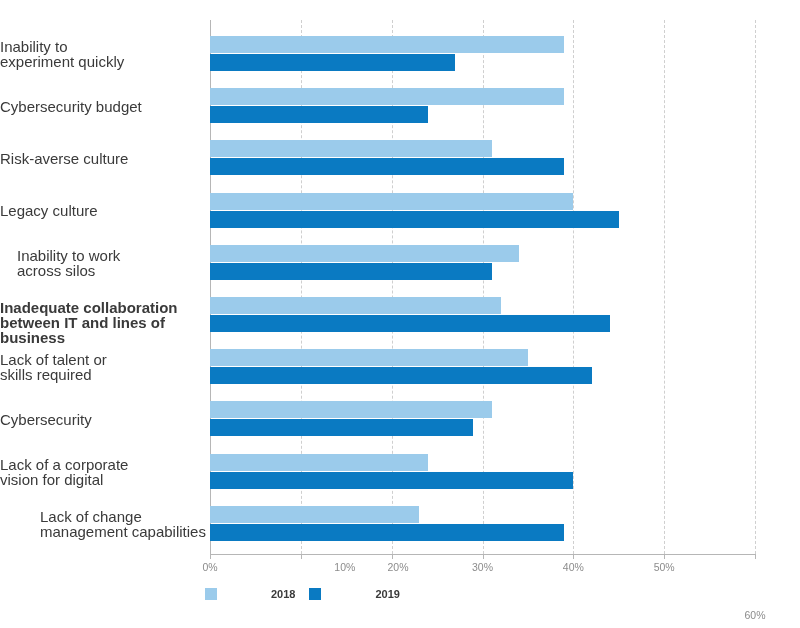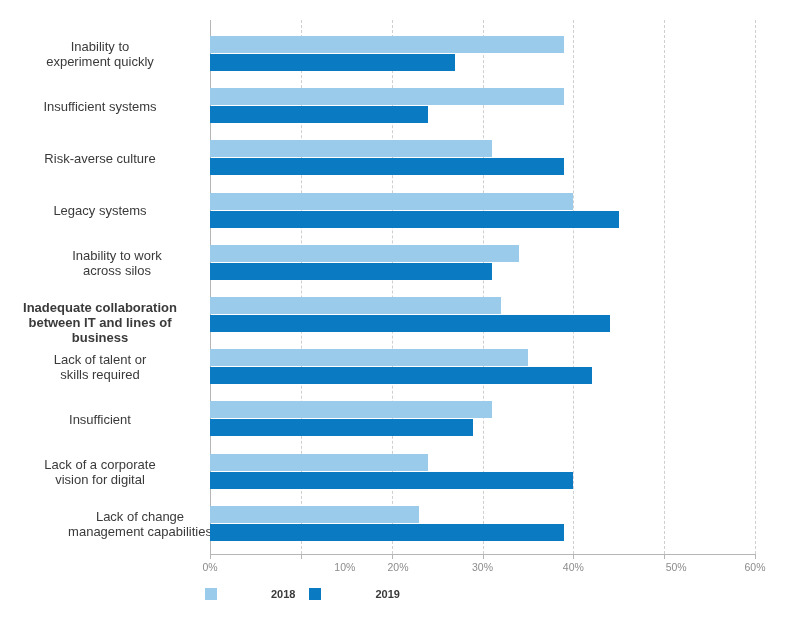--- a/index.html
+++ b/index.html
@@ -83,22 +83,22 @@
     left: 0;
     height: 17px;
   }
   .bar.s2018 { top: 0;  background: #9bcbeb; }
   .bar.s2019 { top: 18px; background: #0a7ac2; }
 
   .cat-label {
     position: absolute;
     right: 4px;
     width: 205px;
-    text-align: center;
-    font-size: 13px;
+    text-align: left;
+    font-size: 15px;
     line-height: 15px;
     color: #3a3a3a;
     white-space: pre-line;
   }
 
   
   .legend {
     position: absolute;
     left: 205px;
     top: 588px;
@@ -126,30 +126,30 @@
   }
 </style>
 </head>
 <body>
 
 <div id="chart-root">
 
   <div id="category-labels">
       <div class="cat-label" style="top: 39px; left: 0px; width: 200px; position: absolute;">Inability to
 experiment quickly</div>
-      <div class="cat-label" style="top: 98.7px; left: 0px; width: 200px; position: absolute;">Insufficient systems</div>
+      <div class="cat-label" style="top: 98.7px; left: 0px; width: 200px; position: absolute;">Cybersecurity budget</div>
       <div class="cat-label" style="top: 150.9px; left: 0px; width: 200px; position: absolute;">Risk-averse culture</div>
-      <div class="cat-label" style="top: 203.1px; left: 0px; width: 200px; position: absolute;">Legacy systems</div>
+      <div class="cat-label" style="top: 203.1px; left: 0px; width: 200px; position: absolute;">Legacy culture</div>
       <div class="cat-label" style="top: 247.8px; left: 0px; width: 200px; position: absolute; margin-left: 17px;">Inability to work
 across silos</div>
       <div class="cat-label" style="top: 300px; left: 0px; width: 200px; position: absolute; font-weight: bold;">Inadequate collaboration
 between IT and lines of business</div>
       <div class="cat-label" style="top: 352.2px; left: 0px; width: 200px; position: absolute;">Lack of talent or
 skills required</div>
-      <div class="cat-label" style="top: 411.9px; left: 0px; width: 200px; position: absolute;">Insufficient</div>
+      <div class="cat-label" style="top: 411.9px; left: 0px; width: 200px; position: absolute;">Cybersecurity</div>
       <div class="cat-label" style="top: 456.6px; left: 0px; width: 200px; position: absolute;">Lack of a corporate
 vision for digital</div>
       <div class="cat-label" style="top: 508.8px; left: 0px; width: 200px; position: absolute; padding-left: 40px;">Lack of change
 management capabilities</div>
     </div>
 
   <div class="plot-area">
     <div class="gridlines" id="gridlines">
         <div class="gridline zero" style="left: 0px;"></div>
         <div class="gridline" style="left: 90.8333px;"></div>
@@ -209,23 +209,23 @@
       <div class="tick-label" style="left: 210px;">0%</div>
       <div class="tick" style="left: 300.833px;"></div>
       <div class="tick-label" style="left: 300.833px; margin-left: 44px;">10%</div>
       <div class="tick" style="left: 391.667px;"></div>
       <div class="tick-label" style="left: 398px;">20%</div>
       <div class="tick" style="left: 482.5px;"></div>
       <div class="tick-label" style="left: 482.5px;">30%</div>
       <div class="tick" style="left: 573.333px;"></div>
       <div class="tick-label" style="left: 573.333px;">40%</div>
       <div class="tick" style="left: 664.167px;"></div>
-      <div class="tick-label" style="left: 664.167px; margin-left: 12px;">50%</div>
+      <div class="tick-label" style="left: 664.167px;">50%</div>
       <div class="tick" style="left: 755px;"></div>
-      <div class="tick-label" style="left: 755px;">60%</div>
+      <div class="tick-label" style="left: 755px; margin-top: 48px;">60%</div>
     </div>
 
   <div class="legend" id="legend">
       <div class="legend-item">
         <span class="legend-swatch s2018" style="background: rgb(155, 203, 235);"></span>
         <span class="legend-label">2018</span>
       </div>
       <div class="legend-item">
         <span class="legend-swatch s2019" style="background: rgb(10, 122, 194);"></span>
         <span class="legend-label">2019</span>

